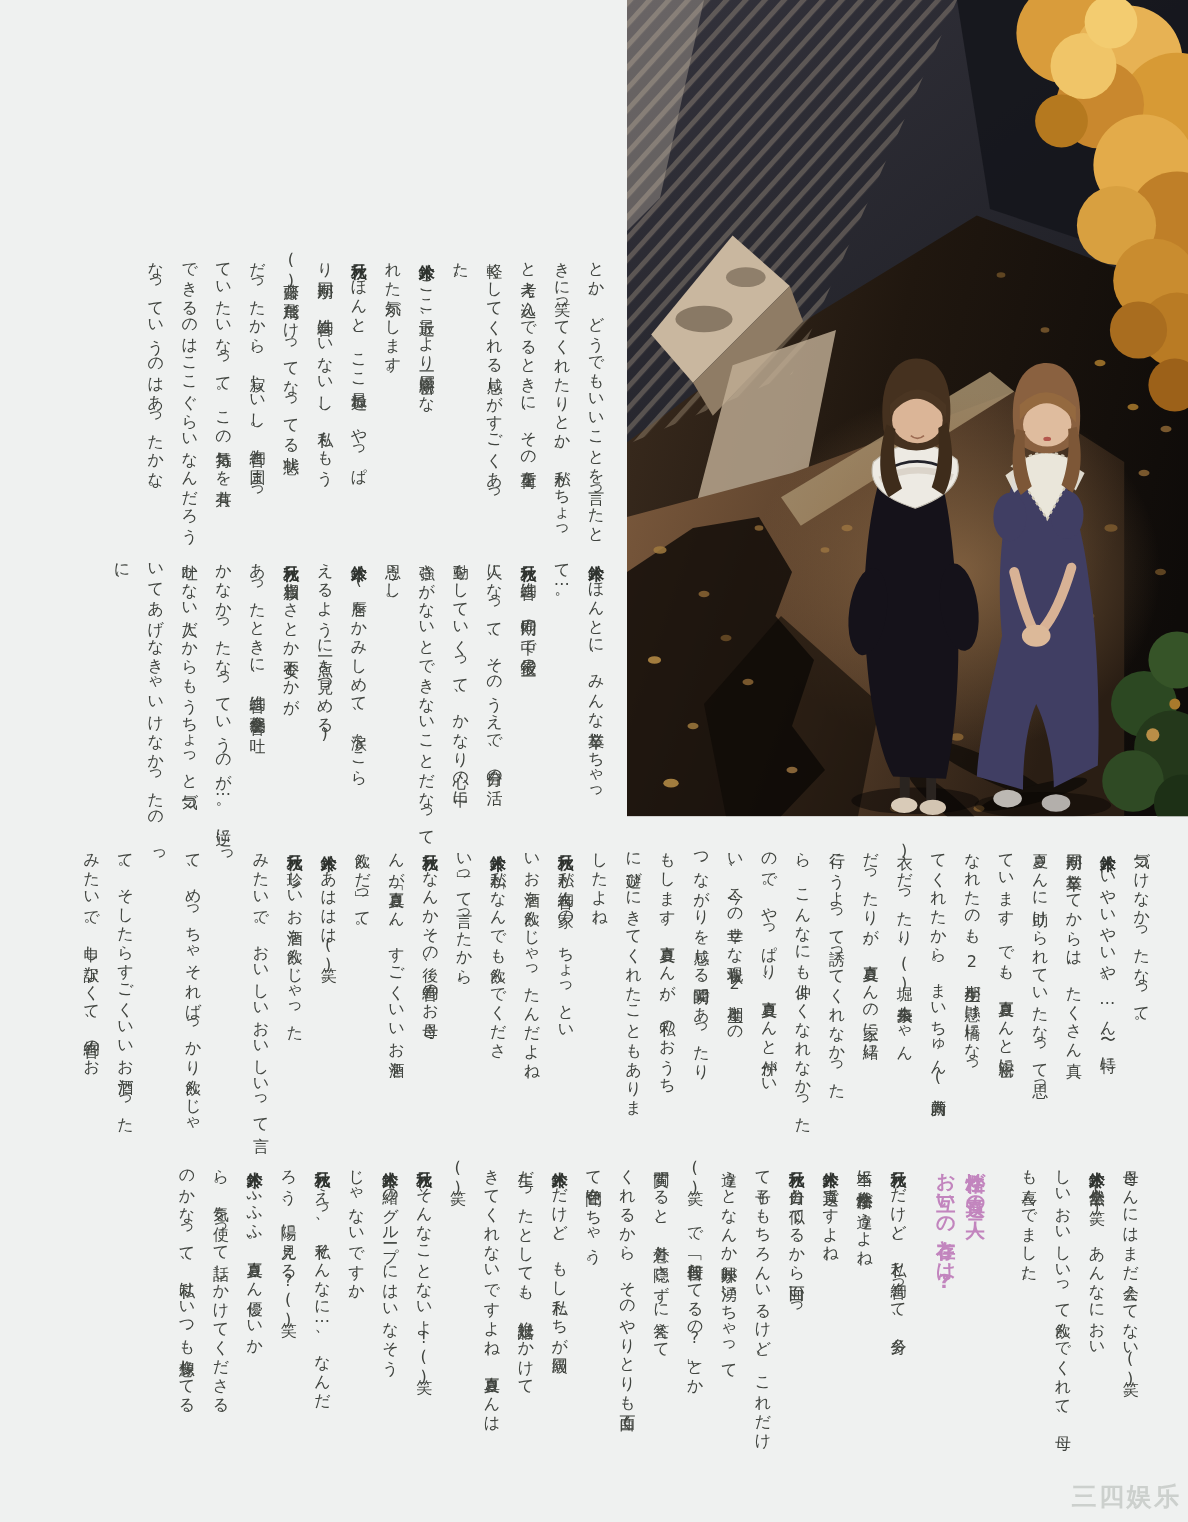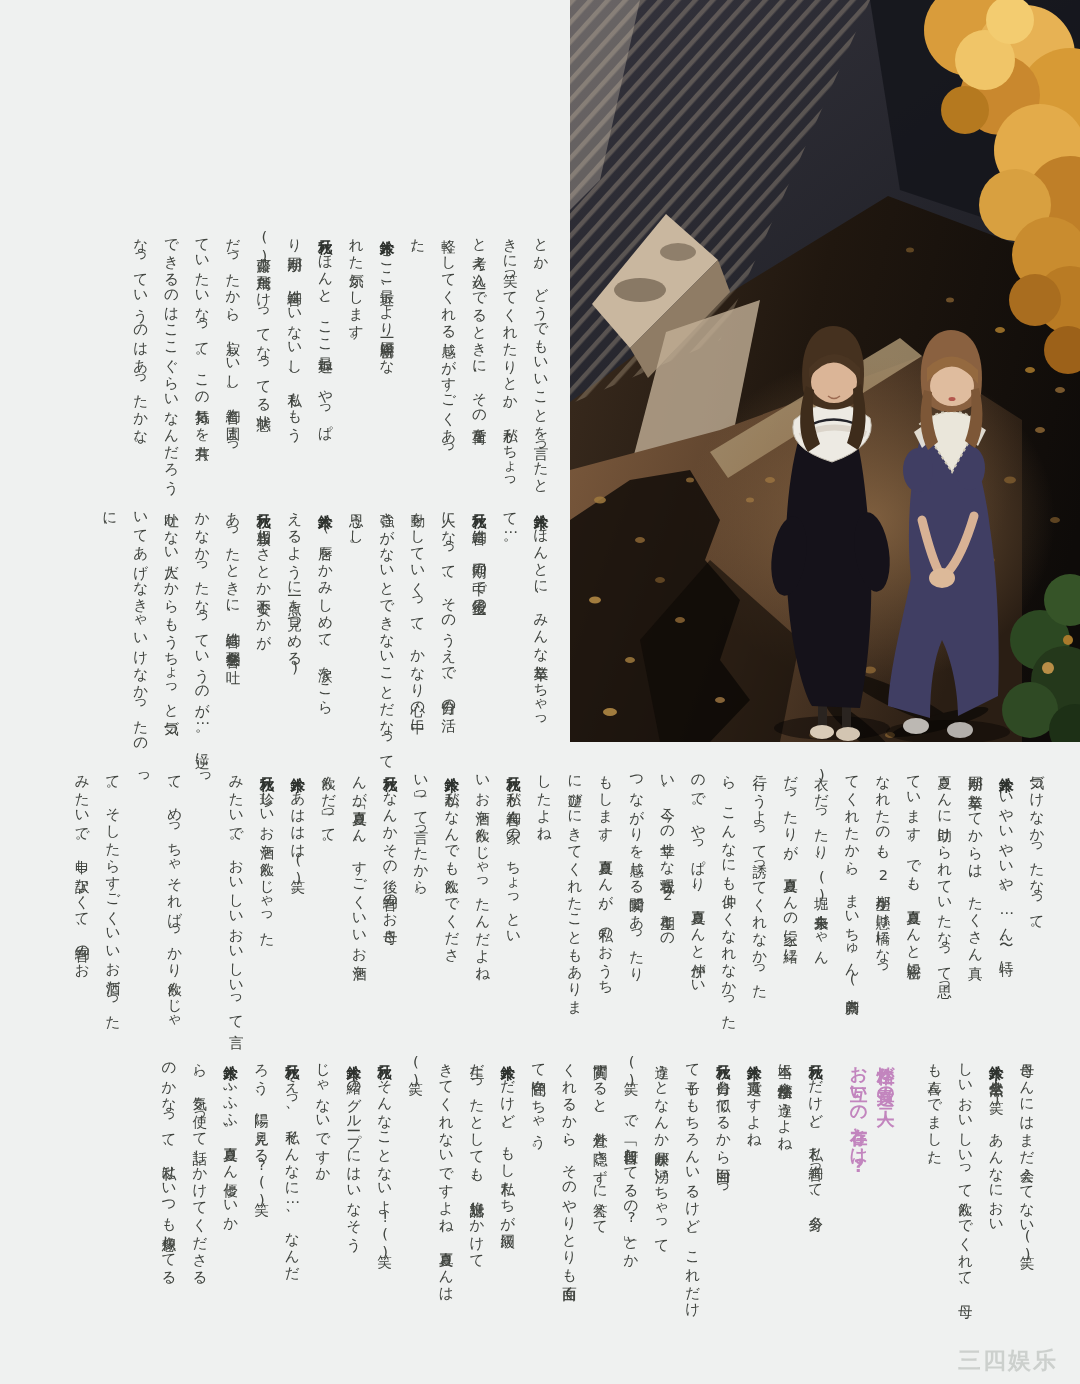--- a/index.html
+++ b/index.html
@@ -19,21 +19,21 @@
   .band p.col{margin:0;line-height:30.8px;}
   .col b{font-weight:700;color:#2e322e;}
   .b1{top:228px;right:524px;height:268px;}
   .b2{top:502px;right:524px;height:268px;}
   .b3{top:765px;right:28px;height:266px;}
   .b4{top:1053px;right:38px;height:286px;}
   .subband{display:block;}
   .heading{display:block;margin-block-start:20px;margin-block-end:14px;}
   .heading p{margin:0;font-weight:700;font-size:17.5px;line-height:27px;letter-spacing:.4px;}
   .watermark{
-    position:absolute;right:22px;bottom:8px;
+    position:absolute;right:6px;bottom:8px;
     font-size:23px;font-weight:700;letter-spacing:2px;opacity:.85;
   }
 </style>
 </head>
 <body>
 
 <div class="page">
 
   <svg class="photo" viewBox="0 0 510 742" preserveAspectRatio="none" aria-label="autumn photo">
     <defs>

